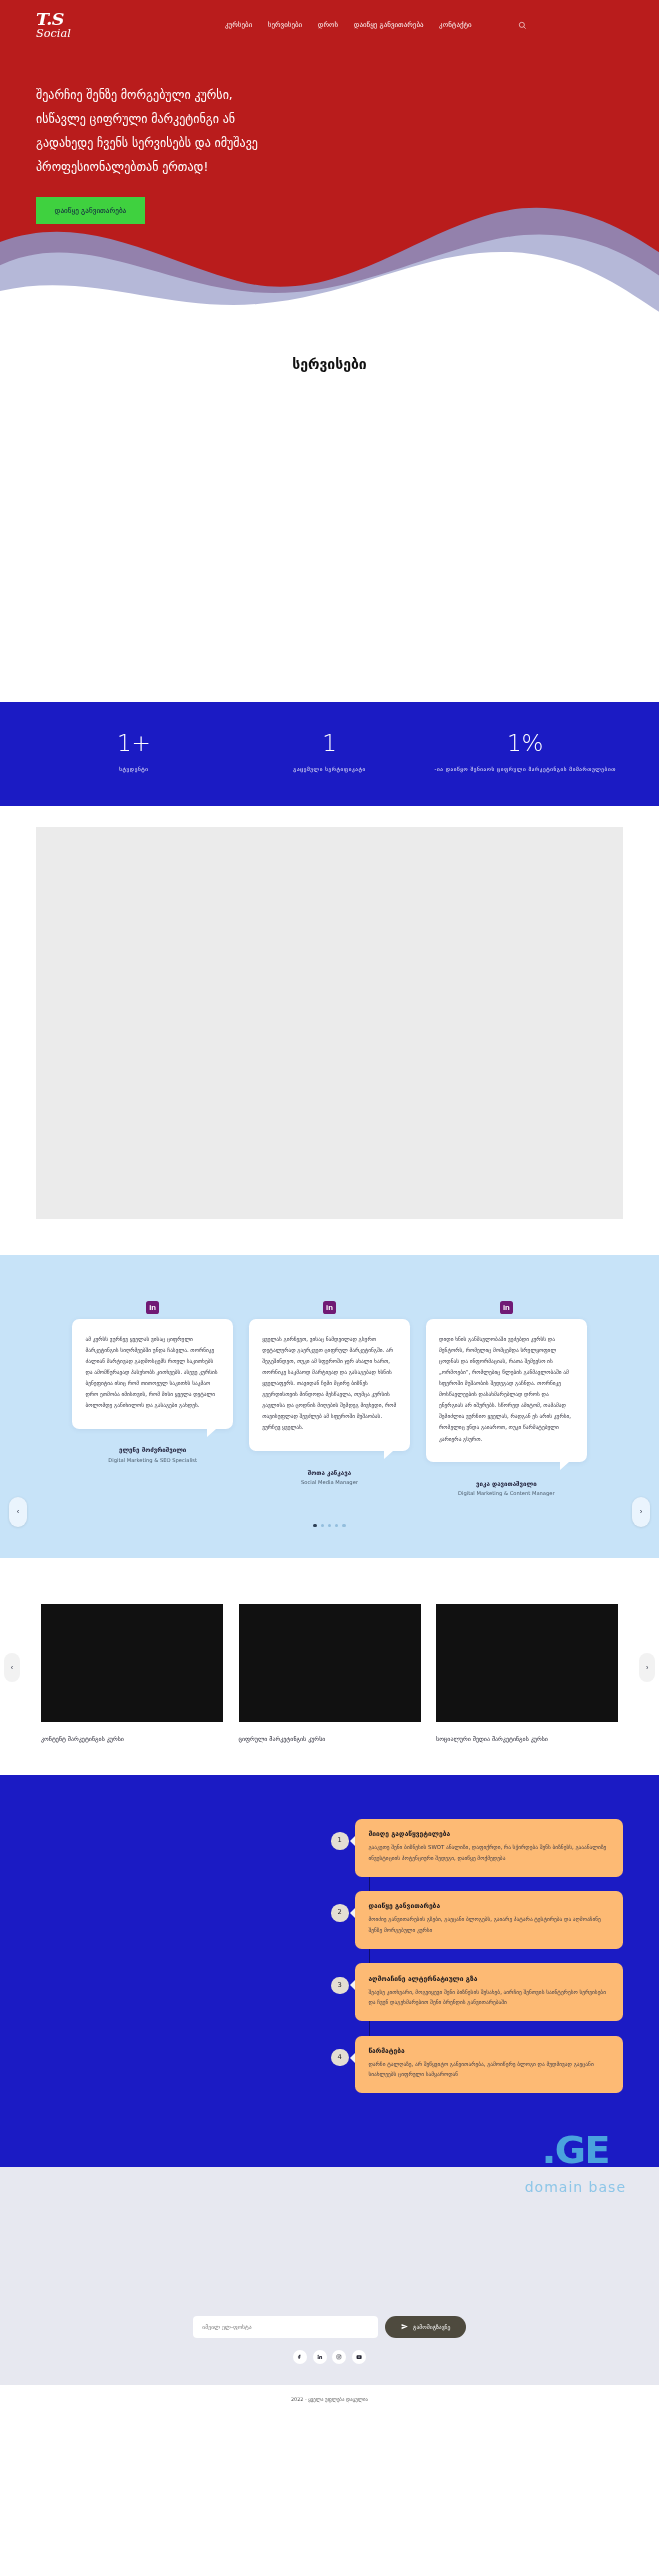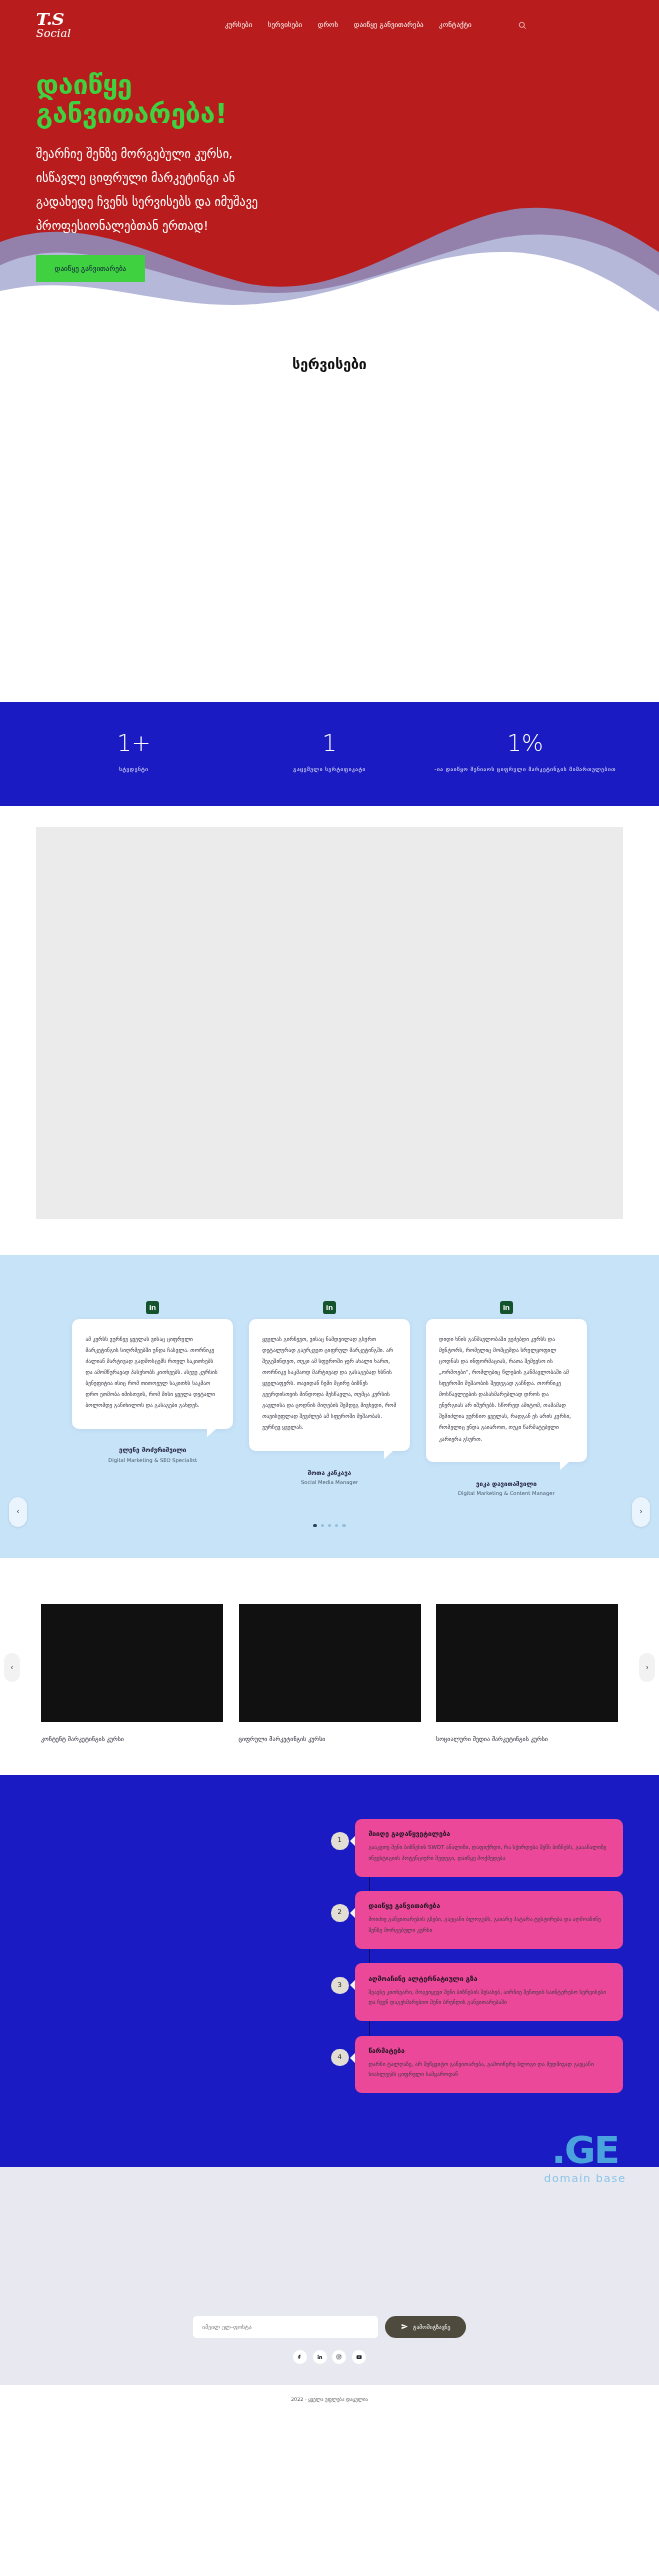--- a/index.html
+++ b/index.html
@@ -153,21 +153,21 @@
   }
   .t-track {
     display: flex;
     gap: 15.5px;
     padding: 0 72px;
     align-items: flex-start;
   }
   .t-item { flex: 1; min-width: 0; }
   .t-icon {
     width: 13.4px; height: 13.4px;
-    background: #14532d;
+    background: #701a75;
     border-radius: 2.6px;
     margin: 0 auto 5.2px auto;
     color: #fff;
     font-weight: bold;
     font-size: 7.7px;
     line-height: 13.4px;
     text-align: center;
     font-family: "Liberation Sans", sans-serif;
   }
   .t-bubble {
@@ -245,21 +245,21 @@
     width: 17.5px; height: 17.5px;
     border-radius: 50%;
     background: #e3ded3;
     color: #1e1e2a;
     font-size: 6.7px;
     text-align: center;
     line-height: 17.5px;
     z-index: 3;
   }
   .step-card {
-    background: #ec4899;
+    background: #fdba74;
     border-radius: 6.7px;
     padding: 11.3px 13.4px 13.4px 13.4px;
     position: relative;
   }
   .step-card::before {
     content: "";
     position: absolute;
     left: -5.2px; top: 17px;
     border-right: 5.7px solid #f2f2f2;
     border-top: 5.2px solid transparent;
@@ -318,24 +318,24 @@
     text-align: center;
   }
   .ge-text {
     font-size: 38px;
     font-weight: bold;
     color: #4aa3dd;
     line-height: 1;
     letter-spacing: -1.5px;
   }
   .ge-sub {
-    font-size: 11px;
+    font-size: 14px;
     color: #8dc6e8;
     letter-spacing: 1px;
-    margin-top: 3px;
+    margin-top: 10px;
     text-align: right;
   }
   .copyright {
     background: #ffffff;
     text-align: center;
     font-size: 4.9px;
     color: #555;
     padding: 11.3px 0 13.4px 0;
   }
 </style>
@@ -360,24 +360,20 @@
           <svg width="8.8" height="8.8" viewBox="0 0 24 24" fill="none" stroke="#ffffff" stroke-width="1.7">
             <circle cx="10.5" cy="10.5" r="7"></circle>
               <line x1="15.8" y1="15.8" x2="21" y2="21"></line>
           </svg>
         </span>
       </button>
     </nav>
   </div>
 
   <div class="hero-body">
-    <h1 class="hero-title">
-      <span>დაიწყე</span><br>
-      <span>განვითარება!</span>
-    </h1>
     <p class="hero-sub">შეარჩიე შენზე მორგებული კურსი, ისწავლე ციფრული მარკეტინგი ან გადახედე ჩვენს სერვისებს და იმუშავე პროფესიონალებთან ერთად!</p>
     <button class="hero-cta">დაიწყე განვითარება</button>
   </div>
 
   <div class="waves">
     <svg viewBox="0 0 1280 300" preserveAspectRatio="none">
       <path d="M0,120 C160,60 300,150 460,195 C640,245 780,120 940,70 C1080,26 1190,80 1280,140 L1280,300 L0,300 Z" fill="#8c93c6" opacity="0.85"></path>
       <path d="M0,165 C150,95 300,195 470,215 C660,238 800,150 960,115 C1100,85 1200,130 1280,185 L1280,300 L0,300 Z" fill="#b9bedd" opacity="0.9"></path>
       <path d="M0,215 C170,175 320,255 500,240 C700,223 830,130 1000,140 C1130,148 1210,210 1280,255 L1280,300 L0,300 Z" fill="#ffffff"></path>
     </svg>

